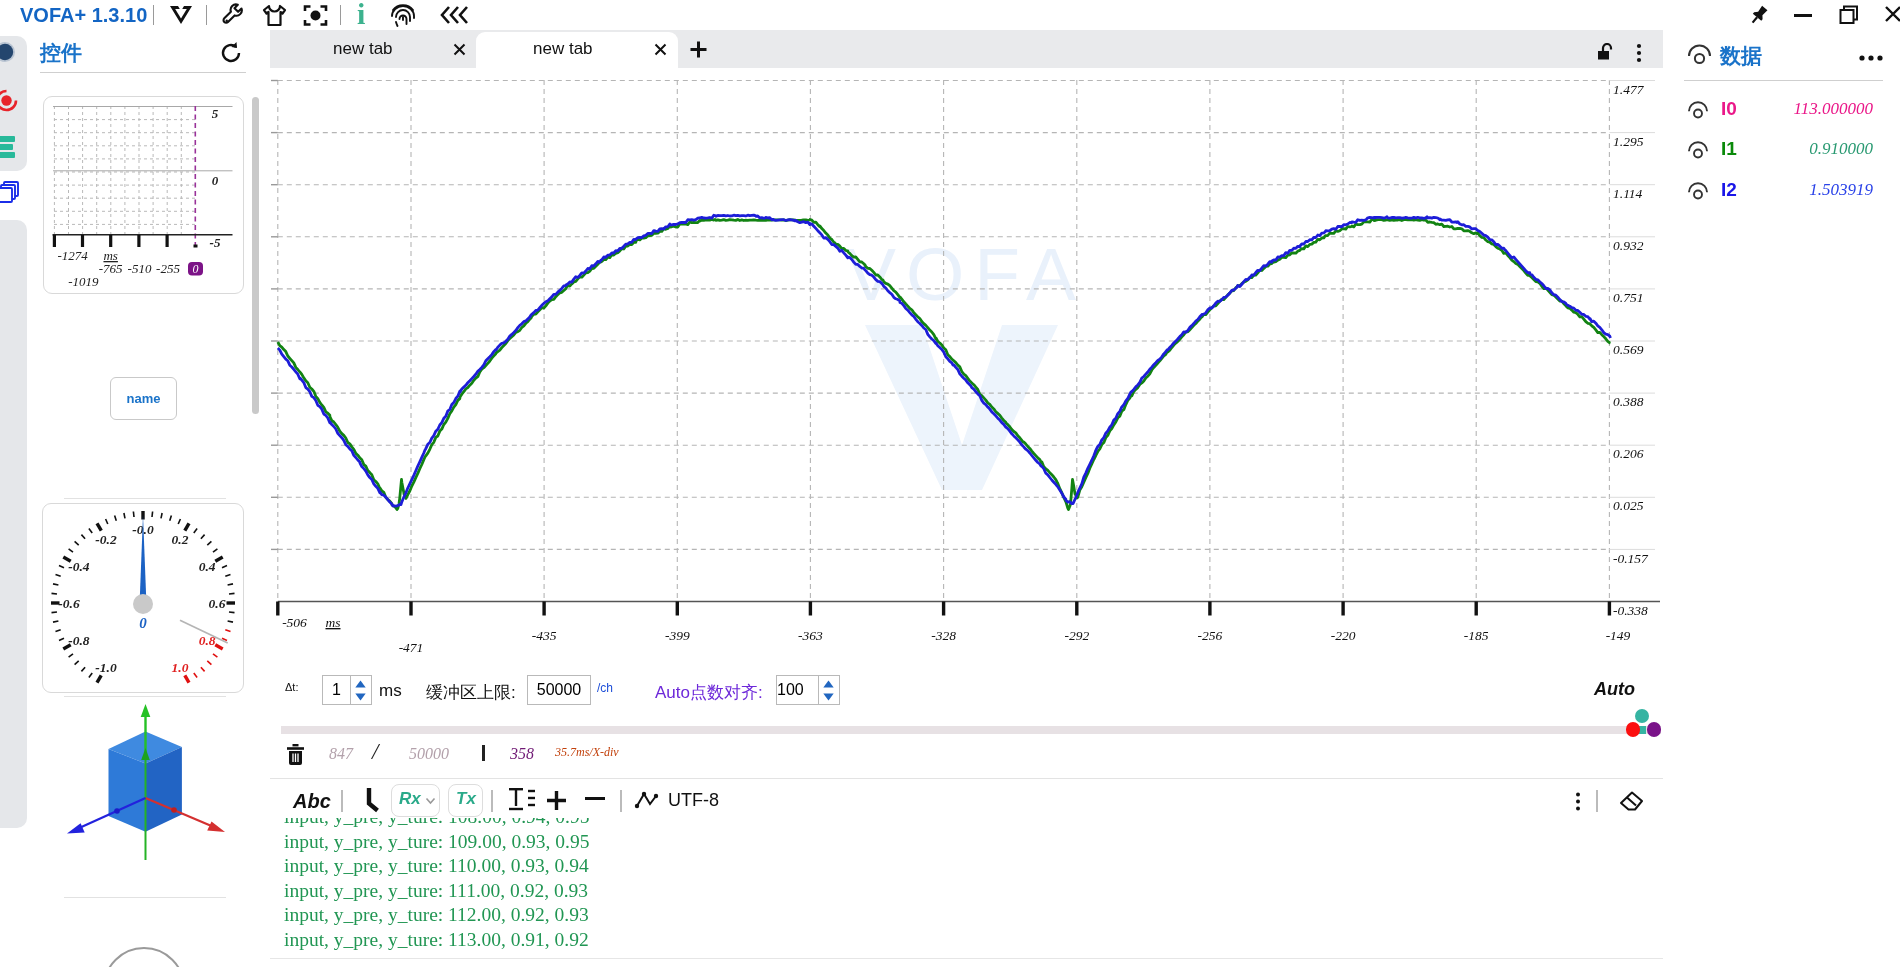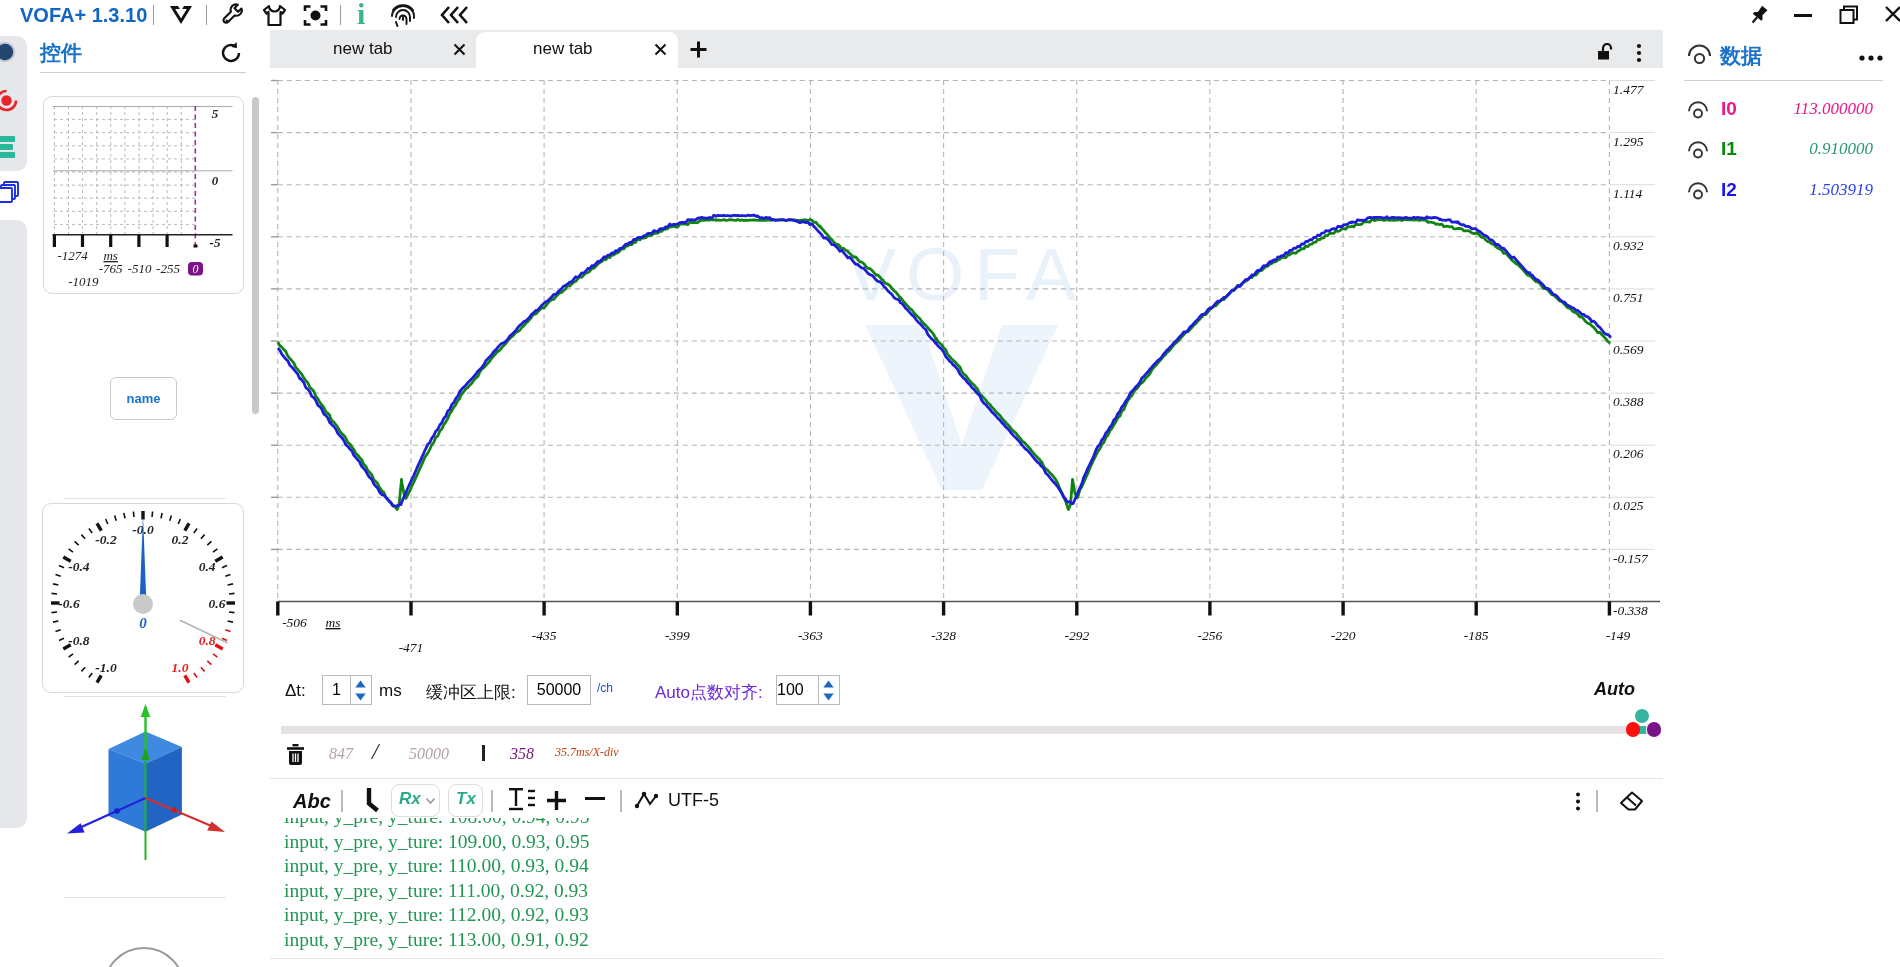--- a/index.html
+++ b/index.html
@@ -359,21 +359,21 @@
 <text x="1209.9" y="639.5" text-anchor="middle">-256</text>
 <text x="1343.1" y="639.5" text-anchor="middle">-220</text>
 <text x="1476.2" y="639.5" text-anchor="middle">-185</text>
 <text x="1618" y="639.5" text-anchor="middle">-149</text>
 </g>
   <path d="M277.8 342.0L279.8 345.6L281.8 347.1L283.8 349.6L285.8 351.6L287.8 356.0L289.8 358.3L291.8 360.6L293.8 362.9L295.8 367.4L297.8 369.5L299.8 372.0L300.0 372.0L301.8 374.4L303.8 377.9L305.8 380.8L307.8 382.7L309.8 387.3L311.8 389.0L313.8 391.3L315.8 396.3L317.8 398.7L319.8 402.4L321.8 405.0L323.8 407.4L325.8 411.8L327.8 413.2L329.8 415.3L330.0 417.0L331.8 420.6L333.8 422.0L335.8 424.5L337.8 427.3L339.8 431.2L341.8 433.6L343.8 435.4L345.8 438.0L347.8 442.5L349.8 443.9L351.8 446.9L353.8 449.3L355.8 453.4L357.8 455.2L359.8 457.9L360.0 458.0L361.8 459.7L363.8 464.6L365.8 466.2L367.8 470.6L369.8 472.6L371.8 474.7L373.8 479.8L375.8 481.5L377.8 483.8L379.8 488.4L380.0 488.0L381.8 490.7L383.8 492.4L385.8 497.3L387.8 499.6L389.8 501.2L391.8 503.7L392.0 505.0L393.8 505.9L395.8 507.7L397.0 509.5L397.8 508.4L399.0 504.0L399.8 497.6L401.5 479.5L401.8 482.2L403.8 492.4L404.0 494.0L405.8 497.5L406.0 498.5L407.8 494.7L409.8 491.0L411.8 486.0L413.8 482.1L415.8 477.6L417.8 473.4L419.8 468.7L421.8 464.5L423.8 459.6L425.0 457.0L425.8 455.8L427.8 453.1L429.8 449.3L431.8 444.6L433.8 442.3L435.8 437.4L437.8 436.0L439.8 431.1L441.8 429.1L443.8 424.5L445.8 422.1L447.8 418.4L449.8 413.7L451.8 410.9L453.8 407.1L455.8 404.6L457.8 400.4L459.8 398.6L460.0 397.0L461.8 394.2L463.8 391.7L465.8 388.9L467.8 387.6L469.8 385.2L471.8 383.3L473.8 380.3L475.8 378.0L477.8 376.6L479.8 372.0L481.8 369.2L483.8 367.7L485.8 365.5L487.8 363.4L489.8 361.0L491.8 358.2L493.8 355.9L495.8 353.7L496.0 353.0L497.8 351.7L499.8 350.2L501.8 347.6L503.8 345.5L505.8 343.5L507.8 340.6L509.8 338.6L511.8 336.7L513.8 334.9L515.8 332.3L517.8 331.7L519.8 330.3L521.8 327.5L523.8 325.9L525.8 323.3L527.8 321.6L529.8 319.2L531.0 318.0L531.8 316.4L533.8 314.2L535.8 314.2L537.8 311.9L539.8 309.8L541.8 307.7L543.8 308.2L545.8 305.9L547.8 303.1L549.8 301.0L551.8 299.7L553.8 299.3L555.8 296.7L557.8 294.6L559.8 292.8L561.8 292.3L563.8 290.5L565.8 288.7L566.0 288.0L567.8 285.7L569.8 286.0L571.8 283.9L573.8 281.9L575.8 281.3L577.8 278.9L579.8 276.8L581.8 277.2L583.8 275.1L585.8 272.9L587.8 272.6L589.8 271.1L591.8 268.5L593.8 268.3L595.8 266.3L597.8 264.2L599.8 262.0L601.0 262.0L601.8 261.4L603.8 259.5L605.8 259.7L607.8 257.1L609.8 257.7L611.8 254.8L613.8 255.0L615.8 253.3L617.8 252.7L619.8 250.9L621.8 248.6L623.8 249.0L625.8 246.2L627.8 246.0L629.8 244.4L631.8 244.5L633.8 242.4L635.8 242.4L636.0 241.0L637.8 239.5L639.8 239.9L641.8 238.0L643.8 238.1L645.8 237.7L647.8 235.8L649.8 235.5L651.8 235.3L653.8 233.2L655.8 233.3L657.8 233.2L659.8 231.4L661.8 231.4L663.8 228.7L665.8 229.3L667.8 228.5L669.8 226.2L671.0 227.0L671.8 226.6L673.8 226.1L675.8 227.0L677.8 226.9L679.8 223.9L681.8 224.1L683.8 224.2L685.8 224.0L687.8 224.7L689.8 222.0L691.8 222.6L693.8 222.3L695.8 222.6L697.8 222.5L699.8 220.4L700.0 221.0L701.8 220.0L703.8 220.3L705.8 219.8L707.8 220.0L709.8 220.1L711.8 219.5L713.8 220.1L715.0 219.5L715.8 220.3L717.8 219.8L719.8 220.4L721.8 220.1L723.8 219.7L725.8 220.3L727.8 220.1L729.8 219.6L731.8 219.9L733.8 220.2L735.8 220.4L737.8 219.5L739.8 220.5L741.8 219.9L743.8 220.5L745.8 220.1L747.8 220.3L749.8 220.1L751.8 220.1L753.8 219.8L755.8 220.1L757.8 220.3L759.8 220.4L761.8 220.3L763.8 220.2L765.8 220.4L767.8 219.8L769.8 220.2L771.8 220.0L773.8 219.9L775.8 219.9L777.8 219.9L779.8 219.8L781.8 220.1L783.8 219.9L785.8 220.5L787.8 220.2L789.8 219.7L791.8 219.9L793.8 219.8L795.8 220.3L797.8 220.4L799.8 220.4L801.8 220.2L803.8 219.8L805.8 219.8L807.8 220.4L809.8 220.0L810.0 219.5L811.8 220.1L813.8 222.4L815.8 222.2L817.8 224.7L819.8 226.7L820.0 226.0L821.8 228.6L823.8 230.6L825.8 233.1L827.8 235.0L829.8 238.1L831.8 239.5L833.8 242.3L835.0 243.0L835.8 244.4L837.8 244.3L839.8 246.1L841.8 248.6L843.8 248.4L845.8 250.5L847.8 250.9L848.0 252.0L849.8 253.4L851.8 255.6L853.8 257.2L855.8 257.0L857.8 259.3L859.8 261.8L861.8 262.0L863.8 263.7L865.0 265.0L865.8 266.6L867.8 268.3L869.8 268.5L871.8 270.3L873.8 272.4L875.8 275.0L877.8 275.0L879.8 276.9L881.8 279.5L883.0 280.0L883.8 281.8L885.8 283.4L887.8 284.1L889.8 285.7L891.8 288.2L893.8 290.7L895.8 292.1L897.8 294.6L899.8 297.4L900.0 297.0L901.8 299.2L903.8 301.8L905.8 304.0L907.8 306.1L909.8 308.4L911.8 309.8L913.8 312.6L915.8 314.8L917.8 316.9L918.0 317.0L919.8 318.5L921.8 321.5L923.8 323.6L925.8 325.4L927.8 327.6L929.8 330.1L931.8 332.0L933.8 334.7L935.8 338.7L936.0 338.0L937.8 341.5L939.8 343.0L941.8 345.0L943.8 348.0L945.8 349.8L947.8 354.7L949.8 356.5L951.8 359.1L953.0 360.0L953.8 360.8L955.8 362.6L957.8 365.1L959.8 366.9L961.8 371.5L963.8 374.2L965.8 375.7L967.8 378.3L969.8 381.0L971.0 382.0L971.8 383.0L973.8 384.7L975.8 387.1L977.8 389.5L979.8 394.3L981.8 395.7L983.8 397.9L985.8 400.2L987.8 402.9L988.0 403.0L989.8 404.4L991.8 407.0L993.8 408.9L995.8 411.7L997.8 413.4L999.8 415.3L1001.8 418.1L1003.8 420.5L1005.8 422.3L1006.0 423.0L1007.8 424.6L1009.8 426.8L1011.8 429.5L1013.8 431.5L1015.8 432.9L1017.8 435.8L1019.8 437.8L1021.8 440.4L1023.0 442.0L1023.8 442.0L1025.8 444.0L1027.8 446.5L1029.8 448.4L1031.8 451.1L1033.8 453.5L1035.8 455.6L1037.8 457.9L1039.8 459.6L1041.0 462.0L1041.8 461.9L1043.8 466.7L1045.8 468.7L1047.8 470.4L1049.8 472.6L1051.8 474.7L1053.8 477.0L1055.8 479.6L1057.0 482.0L1057.8 483.5L1059.8 488.7L1061.8 492.7L1063.8 497.4L1065.8 501.6L1066.0 502.0L1067.8 508.2L1068.5 509.5L1069.8 506.3L1070.5 504.0L1071.8 488.8L1072.5 479.5L1073.8 486.5L1075.0 494.0L1075.8 495.1L1077.0 498.0L1077.8 497.2L1079.8 490.1L1081.8 486.7L1083.8 482.2L1085.8 477.7L1087.8 473.4L1089.8 468.2L1091.8 463.9L1093.8 459.5L1095.8 455.5L1096.0 455.0L1097.8 451.5L1099.8 449.0L1101.8 444.6L1103.8 442.6L1105.8 437.7L1107.8 435.3L1109.8 430.9L1111.8 428.6L1113.8 424.9L1115.8 422.0L1117.8 417.8L1119.8 416.1L1121.8 411.2L1123.8 409.7L1125.8 404.6L1127.8 400.4L1129.8 398.0L1131.0 396.0L1131.8 395.9L1133.8 391.5L1135.8 389.4L1137.8 387.6L1139.8 384.5L1141.8 383.0L1143.8 381.0L1145.8 377.9L1147.8 376.2L1149.8 373.8L1151.8 370.0L1153.8 367.5L1155.8 365.4L1157.8 363.0L1159.8 360.9L1161.8 358.4L1163.8 355.9L1165.8 354.3L1167.0 352.0L1167.8 352.0L1169.8 350.2L1171.8 347.5L1173.8 345.1L1175.8 343.1L1177.8 341.4L1179.8 339.2L1181.8 336.9L1183.8 334.8L1185.8 331.9L1187.8 331.8L1189.8 329.7L1191.8 327.6L1193.8 325.3L1195.8 323.5L1197.8 321.1L1199.8 319.3L1201.8 316.5L1202.0 317.0L1203.8 314.3L1205.8 314.7L1207.8 312.2L1209.8 309.8L1211.8 307.7L1213.8 306.0L1215.8 305.8L1217.8 303.6L1219.8 301.1L1221.8 299.3L1223.8 299.7L1225.8 297.3L1227.8 294.9L1229.8 293.1L1231.8 290.8L1233.8 290.5L1235.8 287.7L1237.0 287.0L1237.8 285.6L1239.8 286.0L1241.8 283.7L1243.8 282.1L1245.8 281.3L1247.8 279.9L1249.8 277.5L1251.8 277.5L1253.8 275.1L1255.8 275.2L1257.8 272.8L1259.8 270.1L1261.8 270.5L1263.8 268.4L1265.8 266.4L1267.8 266.2L1269.8 264.0L1271.8 263.6L1272.0 263.0L1273.8 262.1L1275.8 261.6L1277.8 260.1L1279.8 259.3L1281.8 257.2L1283.8 257.4L1285.8 257.7L1287.8 255.2L1289.8 254.8L1291.8 252.8L1293.8 253.0L1295.8 253.2L1297.8 251.1L1299.8 250.4L1300.0 250.0L1301.8 248.6L1303.8 248.9L1305.8 245.9L1307.8 246.6L1309.8 244.4L1311.8 244.1L1313.8 242.4L1315.8 242.1L1317.8 239.3L1319.8 239.8L1321.8 238.0L1323.8 237.9L1325.0 236.0L1325.8 235.6L1327.8 235.5L1329.8 233.0L1331.8 233.3L1333.8 233.4L1335.8 230.9L1337.8 231.4L1339.8 230.7L1341.8 229.0L1343.8 228.6L1345.8 229.1L1347.8 226.5L1349.8 226.9L1351.8 226.5L1352.0 226.0L1353.8 226.9L1355.8 224.2L1357.8 224.6L1359.8 224.6L1361.8 224.1L1363.8 221.9L1365.8 221.9L1367.8 221.8L1369.8 222.1L1371.8 219.5L1373.8 219.6L1374.0 220.5L1375.8 220.3L1377.8 219.6L1379.8 219.7L1381.8 219.7L1383.8 220.4L1385.8 220.2L1386.0 219.8L1387.8 219.8L1389.8 220.3L1391.8 219.9L1393.8 220.4L1395.8 220.2L1397.8 220.0L1399.8 219.6L1401.8 220.5L1403.8 219.7L1405.8 219.7L1407.8 219.9L1409.8 219.9L1411.8 219.6L1413.8 220.2L1415.8 219.7L1417.8 220.1L1419.8 220.3L1421.8 219.7L1423.0 219.8L1423.8 220.2L1425.8 220.1L1427.8 222.3L1429.8 222.0L1431.8 222.4L1433.8 222.6L1435.8 224.3L1437.0 224.0L1437.8 224.0L1439.8 224.7L1441.8 224.1L1443.8 226.5L1445.8 226.4L1447.8 226.2L1449.8 227.0L1451.8 226.5L1453.8 228.8L1455.8 228.8L1457.0 228.5L1457.8 228.5L1459.8 228.4L1461.8 228.8L1463.8 230.8L1465.8 230.9L1467.8 230.6L1469.8 231.3L1471.8 232.8L1473.8 233.7L1475.8 232.9L1477.0 233.5L1477.8 232.7L1479.8 235.7L1481.8 237.3L1483.8 237.6L1485.8 240.0L1487.8 241.6L1489.8 242.1L1491.8 243.9L1493.8 244.5L1495.8 246.6L1497.8 248.3L1499.8 249.0L1501.8 250.3L1503.8 253.4L1505.0 253.0L1505.8 252.9L1507.8 255.5L1509.8 257.6L1511.8 260.1L1513.8 261.6L1515.8 263.5L1517.8 264.4L1519.8 266.6L1521.8 268.6L1523.8 270.6L1525.8 273.0L1527.8 275.3L1529.8 274.9L1530.0 276.0L1531.8 277.5L1533.8 279.5L1535.8 281.5L1537.8 281.8L1539.8 283.3L1541.8 286.3L1543.8 288.6L1545.8 287.9L1547.8 290.0L1549.8 292.3L1551.8 294.6L1553.8 295.2L1555.8 297.0L1557.8 299.0L1559.8 301.0L1561.8 301.2L1563.8 303.7L1565.8 305.6L1566.0 306.0L1567.8 307.9L1569.8 308.3L1571.8 310.1L1573.8 312.2L1575.8 312.6L1577.8 314.3L1579.8 316.8L1581.8 316.6L1583.8 319.1L1585.8 321.6L1587.8 323.3L1589.8 323.7L1590.0 324.0L1591.8 325.8L1593.8 327.4L1595.8 329.9L1597.8 332.6L1599.8 332.3L1601.8 334.7L1603.8 336.6L1605.8 338.8L1607.8 341.3L1609.8 342.8L1610.5 343.0" fill="none" stroke="#128312" stroke-width="2.8" stroke-linejoin="round"></path>
 <path d="M277.8 348.0L279.8 350.1L281.8 354.1L283.8 356.6L285.8 359.1L287.8 360.8L289.8 365.2L291.8 367.0L293.8 369.4L295.8 371.8L297.8 374.2L299.8 378.7L300.0 378.0L301.8 380.2L303.8 382.6L305.8 387.6L307.8 389.1L309.8 391.6L311.8 396.4L313.8 397.7L315.8 400.5L317.8 405.3L319.8 406.7L321.8 409.2L323.8 414.0L325.8 415.4L327.8 418.0L329.8 422.7L330.0 422.0L331.8 424.6L333.8 426.5L335.8 429.0L337.8 433.3L339.8 435.6L341.8 437.7L343.8 440.3L345.8 444.7L347.8 446.4L349.8 448.9L351.8 450.8L353.8 455.4L355.8 457.5L357.8 460.0L359.8 461.9L360.0 463.0L361.8 466.6L363.8 468.5L365.8 471.2L367.8 474.9L369.8 477.6L371.8 479.5L373.8 483.9L375.8 486.3L377.8 488.4L379.8 492.7L380.0 492.0L381.8 494.6L383.8 495.2L385.8 497.2L387.8 499.6L389.8 502.1L391.8 504.0L393.0 506.0L393.8 505.8L395.8 506.1L397.8 505.7L399.8 504.3L401.0 504.5L401.8 501.9L403.8 497.2L405.8 493.1L407.8 488.0L409.8 483.8L411.8 479.6L413.8 475.4L415.8 470.8L417.8 466.0L419.8 461.8L421.8 457.4L423.8 453.0L425.0 450.0L425.8 448.7L427.8 444.3L429.8 442.5L431.8 438.1L433.8 435.6L435.8 431.2L437.8 429.3L439.8 425.0L441.8 422.6L443.8 418.3L445.8 416.2L447.8 410.9L449.8 409.6L451.8 404.6L453.8 402.6L455.8 398.5L457.8 396.2L459.8 391.2L460.0 392.0L461.8 389.0L463.8 387.1L465.8 385.3L467.8 382.7L469.8 380.7L471.8 378.6L473.8 376.5L475.8 374.3L477.8 371.3L479.8 369.5L481.8 367.4L483.8 364.8L485.8 360.8L487.8 358.7L489.8 356.7L491.8 354.6L493.8 351.6L495.8 349.5L496.0 350.0L497.8 347.2L499.8 345.1L501.8 343.3L503.8 342.9L505.8 341.3L507.8 339.2L509.8 336.1L511.8 334.4L513.8 332.5L515.8 330.5L517.8 327.6L519.8 325.3L521.8 323.8L523.8 321.6L525.8 320.9L527.8 318.9L529.8 317.0L531.0 315.0L531.8 314.3L533.8 312.6L535.8 310.5L537.8 310.2L539.8 307.7L541.8 305.3L543.8 303.4L545.8 301.7L547.8 300.9L549.8 298.7L551.8 296.9L553.8 294.4L555.8 294.4L557.8 292.1L559.8 290.4L561.8 288.4L563.8 285.9L565.8 285.6L566.0 285.0L567.8 283.9L569.8 282.0L571.8 282.1L573.8 279.1L575.8 276.7L577.8 277.5L579.8 275.4L581.8 272.8L583.8 273.1L585.8 271.0L587.8 268.5L589.8 268.8L591.8 265.7L593.8 266.0L595.8 263.8L597.8 261.4L599.8 262.2L601.0 260.0L601.8 259.8L603.8 257.0L605.8 257.3L607.8 255.1L609.8 254.9L611.8 253.0L613.8 253.0L615.8 250.6L617.8 251.0L619.8 248.3L621.8 248.3L623.8 246.3L625.8 244.1L627.8 243.9L629.8 242.4L631.8 242.3L633.8 239.4L635.8 239.7L636.0 239.0L637.8 237.6L639.8 237.4L641.8 237.6L643.8 235.8L645.8 235.3L647.8 233.4L649.8 233.3L651.8 233.5L653.8 230.6L655.8 231.2L657.8 231.4L659.8 228.9L661.8 228.6L663.8 229.0L665.8 226.8L667.8 226.8L669.8 224.0L671.0 225.0L671.8 224.9L673.8 224.3L675.8 224.5L677.8 223.9L679.8 222.7L681.8 222.5L683.8 222.3L685.8 222.5L687.8 219.7L689.8 219.8L691.8 219.7L693.8 220.1L695.8 219.6L697.8 218.2L699.8 217.8L700.0 218.0L701.8 217.4L703.8 218.0L705.8 218.1L707.8 217.9L709.8 217.5L711.8 218.1L713.8 215.2L715.8 215.9L716.0 216.3L717.8 215.4L719.8 215.6L721.8 215.7L723.8 215.4L725.8 215.9L727.8 215.5L729.8 216.0L731.8 215.9L733.8 215.2L735.8 215.7L737.8 215.4L739.8 215.9L741.8 215.6L743.8 215.6L745.8 216.0L747.8 215.2L749.8 215.7L751.8 215.4L753.8 215.1L755.8 215.9L756.0 216.3L757.8 216.0L759.8 217.9L761.8 217.6L763.8 218.3L765.0 218.0L765.8 217.4L767.8 218.0L769.8 217.7L771.8 219.9L773.0 219.3L773.8 219.8L775.8 220.4L777.8 220.1L779.8 219.8L781.8 219.6L783.8 219.7L785.8 220.5L787.8 219.9L789.8 219.7L791.8 219.8L793.8 220.4L795.0 220.8L795.8 220.3L797.8 221.8L799.8 222.7L801.8 222.2L803.8 221.7L805.8 222.6L807.8 222.1L809.8 224.6L810.0 223.5L811.8 224.0L813.8 226.2L815.8 228.4L817.8 230.7L819.8 232.8L821.8 234.9L823.8 238.0L825.0 238.0L825.8 237.6L827.8 239.4L829.8 241.7L831.8 244.5L833.8 244.6L835.8 246.4L837.8 248.1L839.8 251.3L841.8 250.3L843.8 252.9L845.8 255.2L847.8 257.8L848.0 257.0L849.8 257.5L851.8 259.5L853.8 262.1L855.8 264.4L857.8 264.4L859.8 266.4L861.8 268.0L863.8 268.2L865.0 270.0L865.8 270.6L867.8 273.1L869.8 274.7L871.8 275.2L873.8 277.1L875.8 279.7L877.8 281.3L879.8 281.6L881.8 283.4L883.0 285.0L883.8 286.4L885.8 288.0L887.8 290.8L889.8 292.6L891.8 294.3L893.8 297.3L895.8 298.8L897.8 299.5L899.8 300.9L900.0 302.5L901.8 303.3L903.8 305.6L905.8 308.5L907.8 310.2L909.8 312.6L911.8 314.8L913.8 316.4L915.8 319.3L917.8 321.6L918.0 322.0L919.8 323.4L921.8 325.4L923.8 328.0L925.8 329.5L927.8 334.4L929.8 336.9L931.8 339.0L933.8 340.6L935.8 343.5L936.0 343.0L937.8 345.7L939.8 347.6L941.8 349.5L943.8 352.2L945.8 356.7L947.8 358.8L949.8 361.3L951.8 362.8L953.0 365.0L953.8 364.8L955.8 367.4L957.8 369.5L959.8 373.9L961.8 376.2L963.8 378.2L965.8 380.1L967.8 382.8L969.8 384.8L971.0 386.0L971.8 387.6L973.8 389.1L975.8 391.7L977.8 393.9L979.8 395.8L981.8 400.4L983.8 403.1L985.8 404.6L987.8 407.2L988.0 407.0L989.8 409.1L991.8 411.9L993.8 413.7L995.8 415.8L997.8 418.2L999.8 420.1L1001.8 422.6L1003.8 424.4L1005.8 427.2L1006.0 427.0L1007.8 428.7L1009.8 431.1L1011.8 433.8L1013.8 435.9L1015.8 437.8L1017.8 439.9L1019.8 442.1L1021.8 444.9L1023.0 446.0L1023.8 447.0L1025.8 449.2L1027.8 450.7L1029.8 453.0L1031.8 455.5L1033.8 457.9L1035.8 460.3L1037.8 462.5L1039.8 464.0L1041.0 466.0L1041.8 466.4L1043.8 468.7L1045.8 473.2L1047.8 474.8L1049.8 477.5L1051.8 480.0L1053.8 482.2L1055.8 484.4L1057.0 486.0L1057.8 486.7L1059.8 490.1L1061.8 493.2L1063.8 497.0L1065.8 499.2L1066.0 500.5L1067.8 502.1L1069.8 501.7L1071.8 503.7L1073.0 503.5L1073.8 502.0L1075.8 497.5L1077.8 492.4L1079.8 488.1L1081.8 483.9L1083.8 477.1L1085.8 473.1L1087.8 468.3L1089.8 464.3L1091.8 460.2L1093.8 455.7L1095.8 450.6L1096.0 450.0L1097.8 446.5L1099.8 444.5L1101.8 439.9L1103.8 437.6L1105.8 433.2L1107.8 430.9L1109.8 427.2L1111.8 424.8L1113.8 420.1L1115.8 418.2L1117.8 413.6L1119.8 411.4L1121.8 406.9L1123.8 404.8L1125.8 400.9L1127.8 398.5L1129.8 394.1L1131.0 392.0L1131.8 391.6L1133.8 389.3L1135.8 386.8L1137.8 384.9L1139.8 382.4L1141.8 378.1L1143.8 376.5L1145.8 374.2L1147.8 372.0L1149.8 369.2L1151.8 367.1L1153.8 364.7L1155.8 362.6L1157.8 360.4L1159.8 359.1L1161.8 356.8L1163.8 353.9L1165.8 351.8L1167.0 350.0L1167.8 349.9L1169.8 347.5L1171.8 345.4L1173.8 343.0L1175.8 341.1L1177.8 339.0L1179.8 336.6L1181.8 334.7L1183.8 331.8L1185.8 332.3L1187.8 330.5L1189.8 327.4L1191.8 325.6L1193.8 323.5L1195.8 321.0L1197.8 319.5L1199.8 316.8L1201.8 314.6L1202.0 315.0L1203.8 314.1L1205.8 312.8L1207.8 309.8L1209.8 307.9L1211.8 308.0L1213.8 305.8L1215.8 303.1L1217.8 301.2L1219.8 301.3L1221.8 299.7L1223.8 297.4L1225.8 297.1L1227.8 295.2L1229.8 293.0L1231.8 290.3L1233.8 290.0L1235.8 288.3L1237.0 287.0L1237.8 285.5L1239.8 286.5L1241.8 284.3L1243.8 281.6L1245.8 279.5L1247.8 279.6L1249.8 277.6L1251.8 275.0L1253.8 275.1L1255.8 272.5L1257.8 270.3L1259.8 270.6L1261.8 268.1L1263.8 265.7L1265.8 266.1L1267.8 264.2L1269.8 261.6L1271.8 262.2L1272.0 261.0L1273.8 259.8L1275.8 260.0L1277.8 257.0L1279.8 257.1L1281.8 255.6L1283.8 255.6L1285.8 252.6L1287.8 253.3L1289.8 250.3L1291.8 250.4L1293.8 248.2L1295.8 248.4L1297.8 246.3L1299.8 246.8L1300.0 246.0L1301.8 243.8L1303.8 244.0L1305.8 241.5L1307.8 241.5L1309.8 239.7L1311.8 239.8L1313.8 237.3L1315.8 237.5L1317.8 235.0L1319.8 235.6L1321.8 233.1L1323.8 232.9L1325.0 232.0L1325.8 230.7L1327.8 230.8L1329.8 230.6L1331.8 229.1L1333.8 228.6L1335.8 229.3L1337.8 226.5L1339.8 226.3L1341.8 226.8L1343.8 224.6L1345.8 224.8L1347.8 224.0L1349.8 222.5L1351.8 222.6L1352.0 222.0L1353.8 222.2L1355.8 222.3L1357.8 219.7L1359.8 220.4L1361.8 220.2L1363.8 220.4L1365.8 219.9L1367.8 217.8L1369.8 217.5L1371.8 217.6L1373.8 218.0L1374.0 217.3L1375.8 217.5L1377.8 217.4L1379.8 217.4L1381.8 217.7L1383.8 218.1L1385.8 217.5L1387.0 216.8L1387.8 217.8L1389.8 218.1L1391.8 217.5L1393.8 217.3L1395.8 217.8L1397.8 217.7L1399.8 217.6L1401.8 218.1L1403.8 218.0L1405.8 217.4L1407.8 217.8L1409.8 218.1L1411.8 218.2L1413.8 217.3L1415.8 218.1L1417.8 217.3L1419.8 218.0L1421.8 217.9L1423.8 218.3L1425.8 217.9L1427.0 216.8L1427.8 218.0L1429.8 217.6L1431.8 218.1L1433.8 217.3L1435.8 217.6L1437.8 218.0L1439.8 219.7L1440.0 219.0L1441.8 220.2L1443.8 220.2L1445.8 220.4L1447.8 219.9L1449.8 219.6L1451.8 222.0L1453.8 222.1L1455.8 221.8L1457.0 222.5L1457.8 221.8L1459.8 224.0L1461.8 224.8L1463.8 224.7L1465.8 226.4L1467.8 226.4L1469.8 226.9L1471.8 228.9L1473.8 228.6L1475.8 228.7L1477.0 230.0L1477.8 230.5L1479.8 231.5L1481.8 233.3L1483.8 235.1L1485.8 235.7L1487.8 237.2L1489.8 239.7L1491.8 239.9L1493.8 241.7L1495.8 244.6L1497.8 244.4L1499.8 246.1L1501.8 248.3L1503.8 248.2L1505.0 250.0L1505.8 250.5L1507.8 253.0L1509.8 255.5L1511.8 257.8L1513.8 257.0L1515.8 259.4L1517.8 261.7L1519.8 263.9L1521.8 266.1L1523.8 268.4L1525.8 270.9L1527.8 272.6L1529.8 272.6L1530.0 274.0L1531.8 274.7L1533.8 277.3L1535.8 279.3L1537.8 279.8L1539.8 281.9L1541.8 283.5L1543.8 285.7L1545.8 288.5L1547.8 288.3L1549.8 289.9L1551.8 292.7L1553.8 294.7L1555.8 295.1L1557.8 297.2L1559.8 299.6L1561.8 301.6L1563.8 301.8L1565.8 303.4L1566.0 304.0L1567.8 305.4L1569.8 306.2L1571.8 307.7L1573.8 308.1L1575.8 310.2L1577.8 310.5L1579.8 312.3L1581.8 314.2L1583.8 314.5L1585.8 316.3L1587.8 316.6L1589.8 319.1L1590.0 318.5L1591.8 321.7L1593.8 321.2L1595.8 323.2L1597.8 325.9L1599.8 327.4L1601.8 329.8L1603.8 332.6L1605.8 334.1L1607.8 334.6L1609.8 336.2L1610.5 338.0" fill="none" stroke="#1d1dd8" stroke-width="2.8" stroke-linejoin="round"></path>
 </svg>
 
 <div class="abs" style="left:270px;top:668px;width:1393px;height:299px;background:#fff">
-  <div class="abs" style="left:15px;top:13px;font-size:17px;color:#111">Δt:</div>
+  <div class="abs" style="left:15px;top:13px;font-size:11px;color:#111">Δt:</div>
   <div class="abs" style="left:52px;top:7px;width:29px;height:30px;border:1px solid #b9b9b9;text-align:center;line-height:28px;font-size:16px">1</div>
   <div class="abs" style="left:80px;top:7px;width:22px;height:30px;border:1px solid #b9b9b9"></div>
   <svg class="abs" style="left:84px;top:12px" width="13" height="21" viewBox="0 0 15 23">
     <path d="M7.5 0 L13.5 8 H1.5 Z" fill="#2166c0"></path>
       <path d="M7.5 23 L13.5 15 H1.5 Z" fill="#2166c0"></path>
   </svg>
   <div class="abs" style="left:109px;top:13px;font-size:17px;color:#111">ms</div>
   <div class="abs" style="left:156px;top:13px;font-size:17px;color:#111">缓冲区上限:</div>
   <div class="abs" style="left:257px;top:7px;width:64px;height:30px;border:1px solid #b9b9b9;text-align:center;line-height:28px;font-size:16px">50000</div>
   <div class="abs" style="left:327px;top:13px;font-size:12px;color:#1d4ed8">/ch</div>
@@ -433,21 +433,21 @@
       <path d="M10.5 1 V20 M1 10.5 H20" stroke="#111" stroke-width="3.4"></path>
     </svg>
   <div class="abs" style="left:315px;top:129px;width:20px;height:3.4px;background:#111"></div>
   <div class="abs" style="left:350px;top:122px;width:1.5px;height:22px;background:#bbb"></div>
   <svg class="abs" style="left:364px;top:120px" width="26" height="24" viewBox="0 0 26 24">
     <path d="M3 18 L10 6 L16 16 L22 8" fill="none" stroke="#111" stroke-width="2"></path>
     <circle cx="3" cy="18" r="2.2" fill="#111"></circle>
       <circle cx="10" cy="6" r="2.2" fill="#111"></circle>
       <circle cx="22" cy="8" r="2.2" fill="#111"></circle>
   </svg>
-  <div class="abs" style="left:398px;top:122px;font-size:18px;color:#111">UTF-5</div>
+  <div class="abs" style="left:398px;top:122px;font-size:18px;color:#111">UTF-8</div>
   <svg class="abs" style="left:1305px;top:124px" width="6" height="19" viewBox="0 0 6 19">
     <circle cx="3" cy="2.5" r="2" fill="#111"></circle>
       <circle cx="3" cy="9.5" r="2" fill="#111"></circle>
       <circle cx="3" cy="16.5" r="2" fill="#111"></circle>
   </svg>
   <div class="abs" style="left:1326px;top:122px;width:1.5px;height:22px;background:#bbb"></div>
   <svg class="abs" style="left:1348px;top:122px" width="26" height="22" viewBox="0 0 26 22">
     <path d="M14 2.5 L24 11 L17 19.5 H10.5 L3 13 Z" fill="none" stroke="#111" stroke-width="2" stroke-linejoin="round"></path>
     <line x1="9" y1="7.5" x2="18" y2="15.5" stroke="#111" stroke-width="2"></line>
   </svg>

